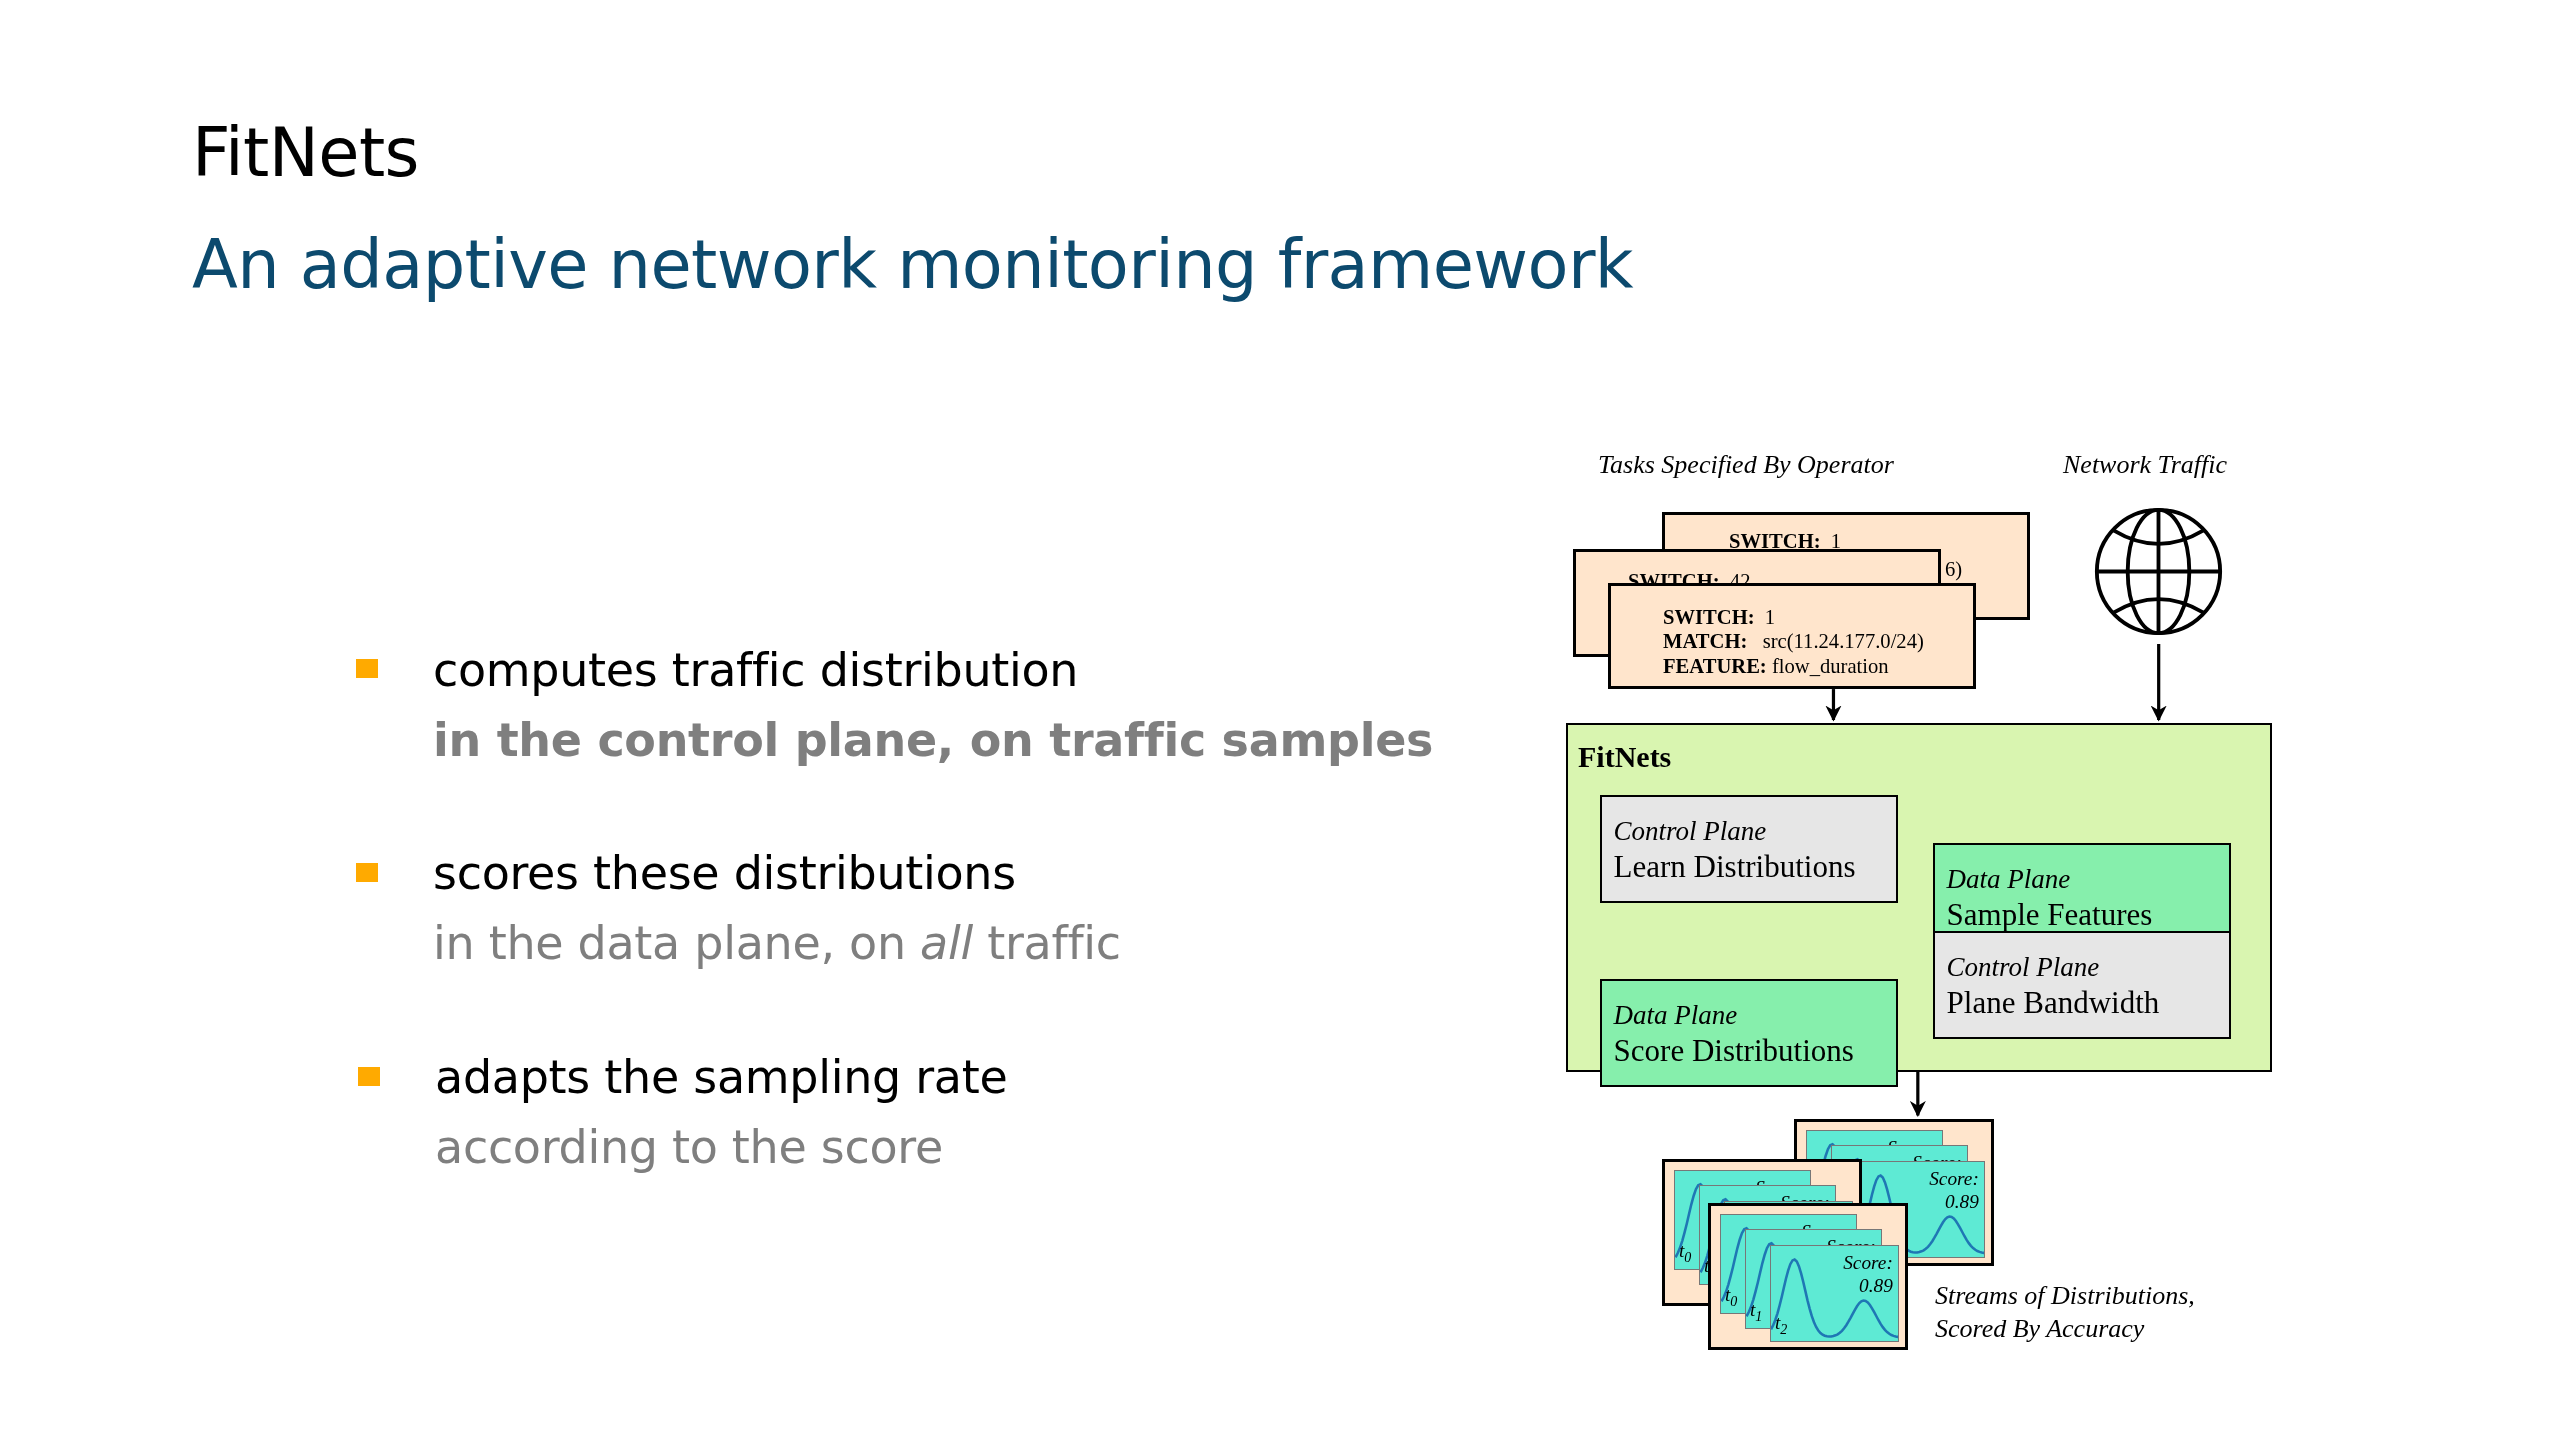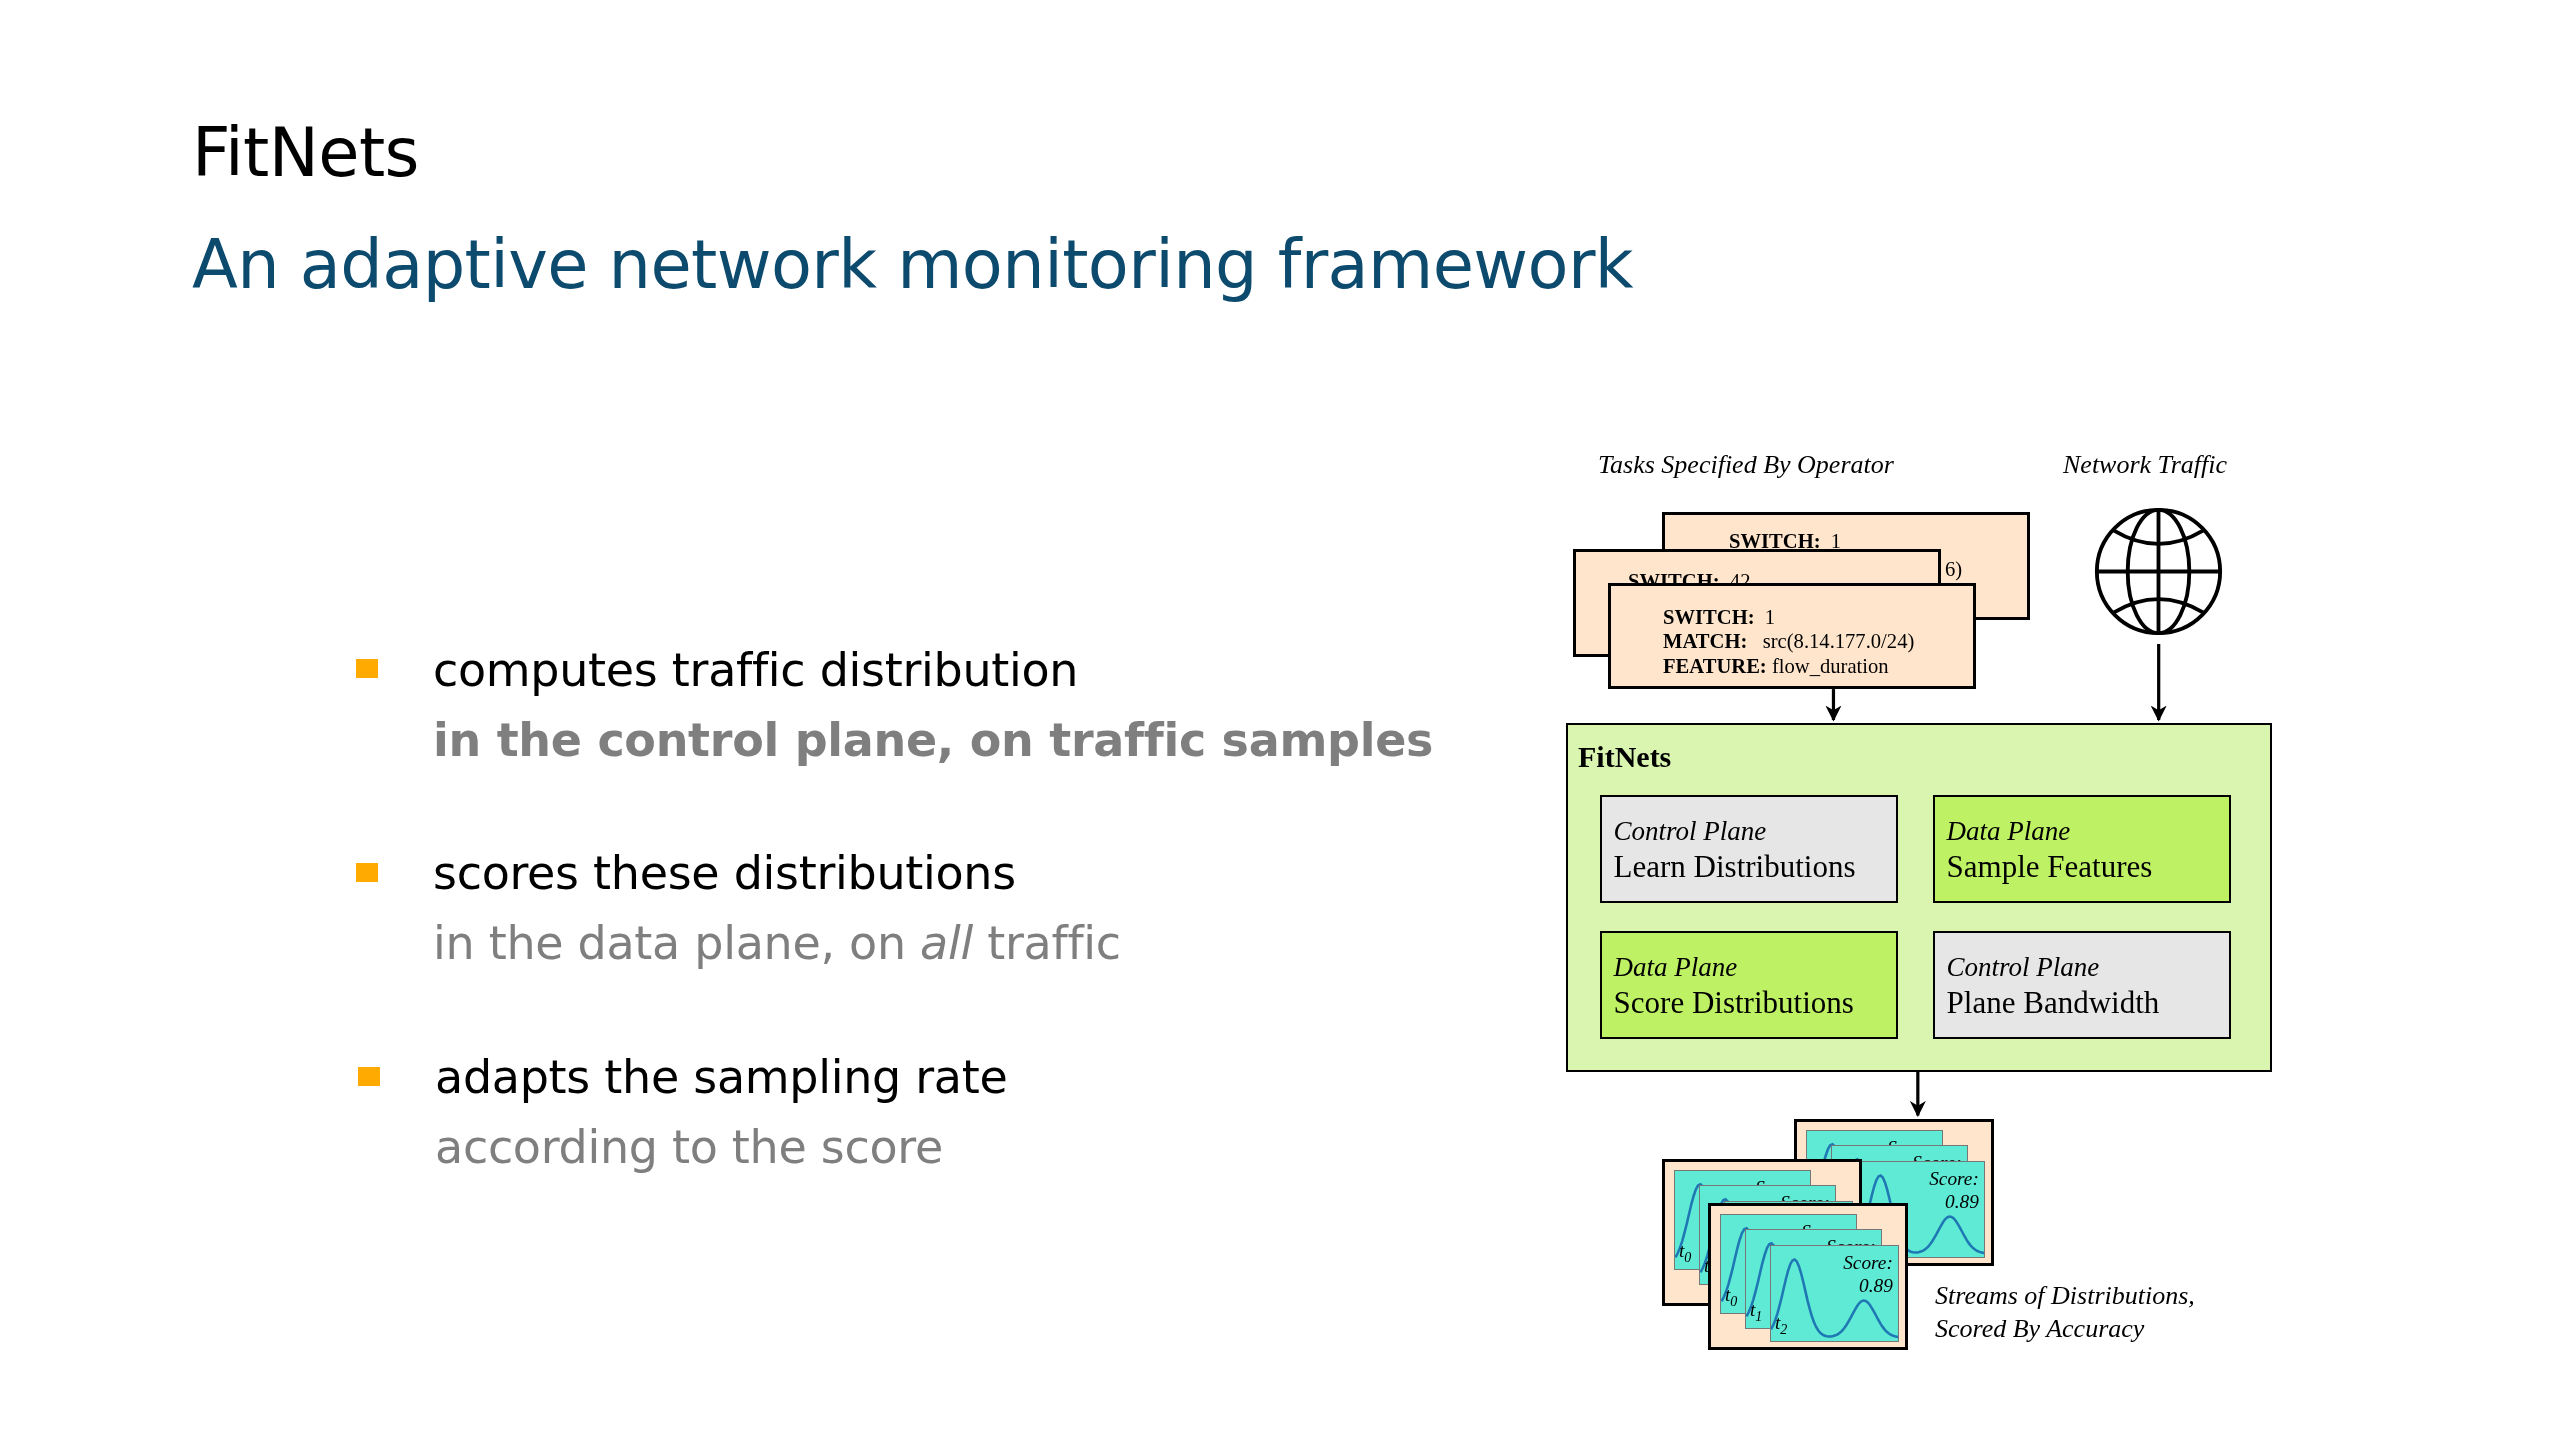--- a/index.html
+++ b/index.html
@@ -14,21 +14,21 @@
   .dlabel { position: absolute; font-family: "Liberation Serif", serif; font-style: italic; font-size: 26px; color: #000; white-space: nowrap; line-height: 1; }
 
   .card { position: absolute; background: #ffe5cc; border: 3.9px solid #000; box-sizing: border-box; overflow: hidden; }
   .card .line { position: absolute; font-family: "Liberation Serif", serif; font-size: 20.6px; color: #000; white-space: nowrap; line-height: 1; }
   .card .line b { font-weight: bold; }
 
   .fit { position: absolute; left: 1566px; top: 723px; width: 706px; height: 349px; background: #d9f5b0; border: 2.6px solid #000; box-sizing: border-box; }
   .fit-title { position: absolute; left: 1578px; top: 742px; font-family: "Liberation Serif", serif; font-weight: bold; font-size: 30px; color: #000; line-height: 1; }
   .ibox { position: absolute; width: 298px; height: 108px; border: 2.6px solid #000; box-sizing: border-box; }
   .ibox.grey { background: #e6e6e6; }
-  .ibox.white { background: #bef264; }
+  .ibox.white { background: #86efac; margin-top: 48px; }
   .ibox .k { position: absolute; left: 11.6px; top: 20.6px; font-family: "Liberation Serif", serif; font-style: italic; font-size: 27px; color: #000; white-space: nowrap; line-height: 1; }
   .ibox .v { position: absolute; left: 11.6px; top: 54px; font-family: "Liberation Serif", serif; font-size: 31px; color: #000; white-space: nowrap; line-height: 1; }
 
   .dgroup { position: absolute; width: 200px; height: 147px; background: #ffe5cc; border: 3.9px solid #000; box-sizing: border-box; overflow: hidden; }
   .chart { position: absolute; background: #5eead4; border: 1.3px solid #777; box-sizing: border-box; overflow: hidden; }
   .chart svg { position: absolute; left: 0; top: 0; }
   .chart .sc { position: absolute; right: 5.2px; top: 6.4px; font-family: "Liberation Serif", serif; font-style: italic; font-size: 19.3px; color: #000; white-space: nowrap; text-align: right; line-height: 1.15; }
   .chart .tl { position: absolute; left: 3.9px; bottom: 3.9px; font-family: "Liberation Serif", serif; font-style: italic; font-size: 19.3px; color: #000; line-height: 1; }
   .chart .tl sub { font-size: 14px; }
 </style>
@@ -58,21 +58,21 @@
 
   <div class="card" style="left:1662px;top:512px;width:368px;height:108px;">
     <div class="line" style="left:64px;top:16px;"><b>SWITCH:</b>&nbsp;&nbsp;<span>1</span></div>
     <div class="line" style="left:280px;top:44px;">6)</div>
   </div>
   <div class="card" style="left:1573px;top:549px;width:368px;height:108px;">
     <div class="line" style="left:52px;top:19.3px;"><b>SWITCH:</b>&nbsp;&nbsp;<span>42</span></div>
   </div>
   <div class="card" style="left:1608px;top:583px;width:368px;height:106px;">
     <div class="line" style="left:52px;top:20.6px;"><b>SWITCH:</b>&nbsp;&nbsp;<span>1</span></div>
-    <div class="line" style="left:52px;top:45px;"><b>MATCH:</b>&nbsp;&nbsp;&nbsp;<span>src(8.14.177.0/24)</span></div>
+    <div class="line" style="left:52px;top:45px;"><b>MATCH:</b>&nbsp;&nbsp;&nbsp;<span>src(11.24.177.0/24)</span></div>
     <div class="line" style="left:52px;top:70px;"><b>FEATURE:</b>&nbsp;<span>flow_duration</span></div>
   </div>
 
   <svg class="abs" style="left:2093px;top:506px;" width="131" height="131" viewBox="0 0 204 204">
     <g fill="none" stroke="#000" stroke-width="6">
       <circle cx="102" cy="102" r="96"></circle>
       <ellipse cx="102" cy="102" rx="48" ry="96"></ellipse>
       <line x1="102" y1="6" x2="102" y2="198"></line>
       <line x1="6" y1="102" x2="198" y2="102"></line>
       <path d="M32 38 Q102 80 172 38"></path>

